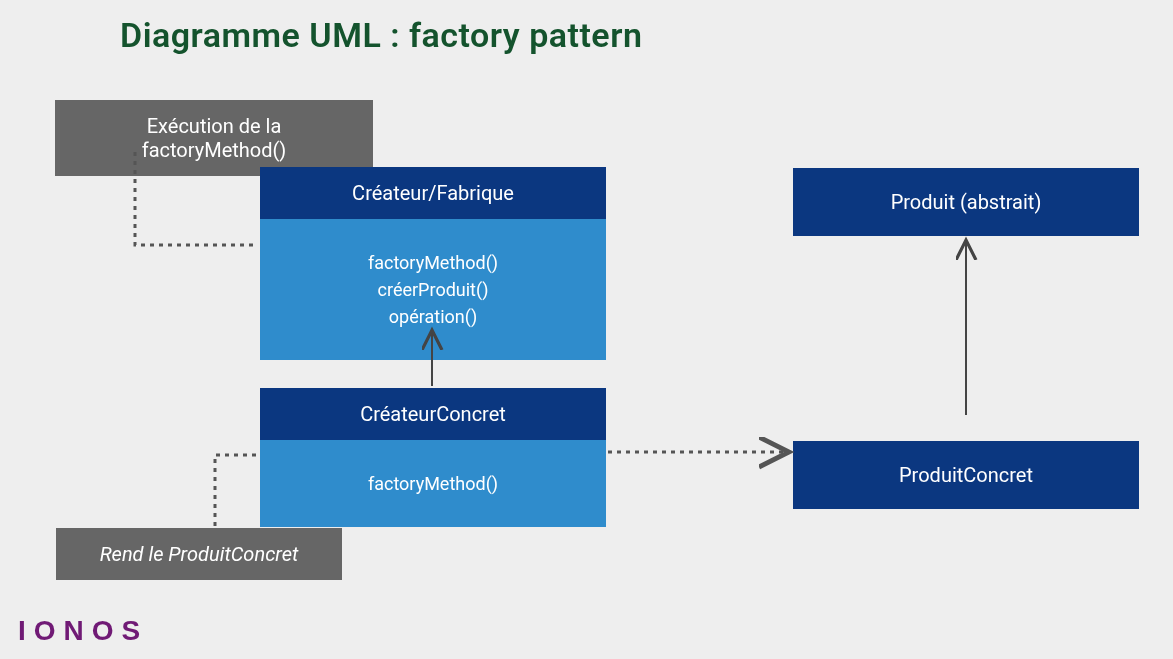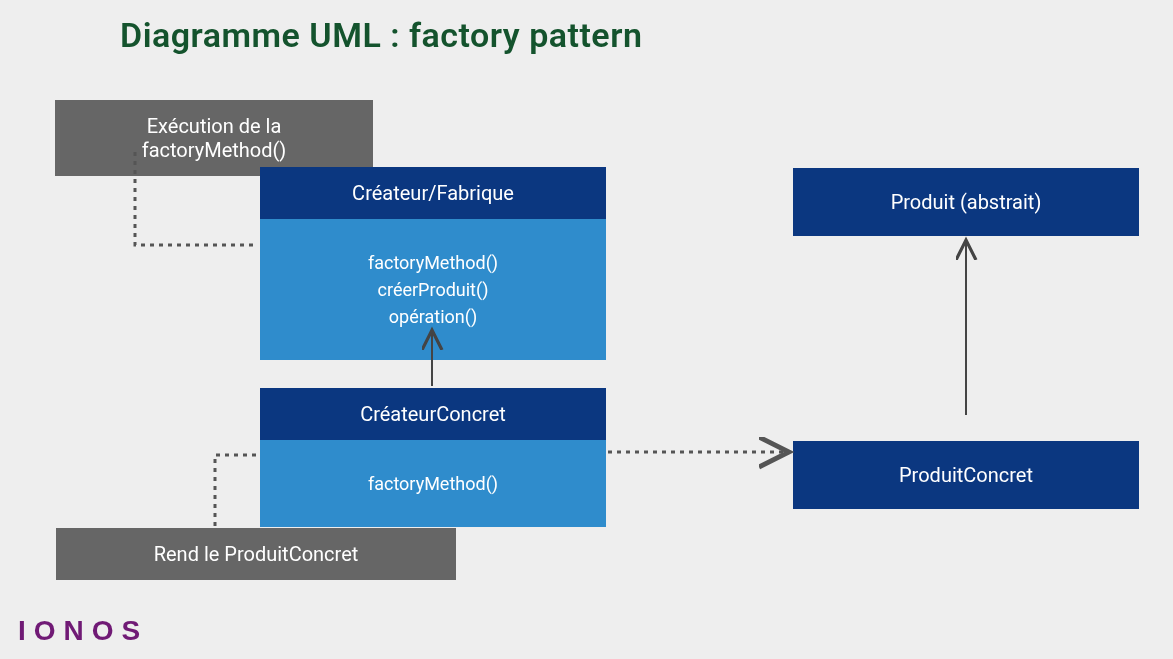--- a/index.html
+++ b/index.html
@@ -72,21 +72,21 @@
   </style>
 </head>
 <body>
 
 <div class="title">Diagramme UML : factory pattern</div>
 
 <div class="note-box" style="top:100px; left:55px; width:318px;">
   <span>Exécution de la factoryMethod()</span>
 </div>
 
-<div class="note-box" style="top:528px; left:56px; width:400px;">
+<div class="note-box" style="top:528px; left:56px; width:286px;font-style:italic;">
   <span>Rend le ProduitConcret</span>
 </div>
 
 <div class="uml-class" style="top:167px; left:260px; width:346px;">
   <div class="uml-header">Créateur/Fabrique</div>
   <div class="uml-body" style="white-space:pre-line;">factoryMethod()
 créerProduit()
 opération()</div>
 </div>
 

